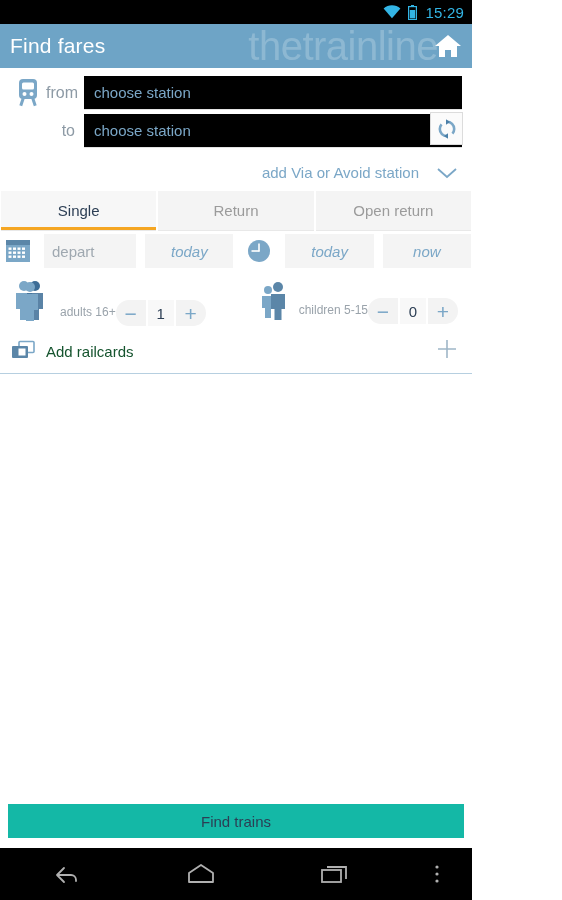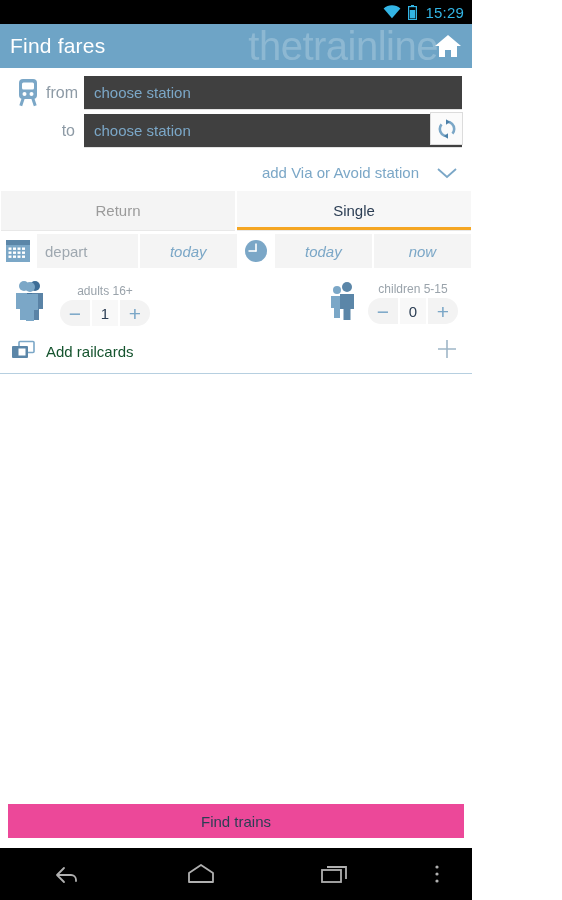--- a/index.html
+++ b/index.html
@@ -51,21 +51,21 @@
   .stations {
     position: relative; padding: 8px 10px 4px 10px; background: #fff;
   }
   .st-row { display: flex; align-items: center; height: 34px; margin-bottom: 4px; }
   .st-icon { width: 36px; display: flex; justify-content: center; align-items: center; }
   .st-label {
     width: 38px; text-align: right; color: #8d9aa5;
     font-size: 16px; padding-right: 9px;
   }
   .st-field {
-    flex: 1; height: 34px; background: #404040;
+    flex: 1; height: 34px; background: #000000;
     display: flex; align-items: center; padding-left: 10px;
     color: #7ba7c7; font-size: 15px;
     border-bottom: 1px solid #e2e2e2;
   }
   .swap-btn {
     position: absolute; right: 9px; top: 44px;
     width: 33px; height: 33px; background: #fbfbfb;
     border: 1px solid #dcdcdc;
     display: flex; align-items: center; justify-content: center;
   }
@@ -85,36 +85,36 @@
     font-size: 15px; color: #9b9b9b; position: relative;
     border-bottom: 1px solid #e8e8e8;
   }
   .tab.active { color: #2c3e54; background: #f7f7f7; }
   .tab.active::after {
     content: ""; position: absolute; left: 0; right: 0; bottom: 0;
     height: 3px; background: #f5a623;
   }
 
   
-  .dt-row { display: flex; align-items: center; margin-top: 3px; gap: 2px; padding: 0 1px; }
+  .dt-row { display: flex; align-items: center; margin-top: 3px; gap: 9px; padding: 0 1px; }
   .dt-icon { width: 34px; display: flex; justify-content: center; align-items: center; flex: 0 0 34px; }
   .dt-cell {
     height: 34px; background: #f4f4f4; display: flex;
     align-items: center; justify-content: center; font-size: 15px;
   }
   .dt-label { flex: 1.05; color: #9fa8b0; justify-content: flex-start; padding-left: 8px; }
   .dt-value { flex: 1.1; color: #7ba7c7; font-style: italic; }
 
   
   .pax-row {
     display: flex; align-items: center; justify-content: space-between;
     padding: 10px 14px 6px 8px;
   }
   .pax-group { display: flex; align-items: flex-end; gap: 8px; }
-  .pax-inner { display: flex; flex-direction: column; align-items: center; }
+  .pax-inner { display: flex; flex-direction: row; align-items: center; }
   .pax-caption { font-size: 12px; color: #9aa3ab; margin-bottom: 2px; }
   .stepper { display: flex; align-items: center; gap: 2px; }
   .step-btn {
     width: 30px; height: 26px; background: #f3f3f3;
     display: flex; align-items: center; justify-content: center;
     color: #7ba7c7; font-size: 21px; line-height: 1;
   }
   .step-btn.left  { border-radius: 13px 0 0 13px; }
   .step-btn.right { border-radius: 0 13px 13px 0; }
   .step-val {
@@ -130,21 +130,21 @@
   }
   .rail-icon { width: 34px; display: flex; justify-content: center; }
   .rail-text { color: #14532d; font-size: 15px; margin-left: 4px; }
   .rail-plus { margin-left: auto; }
 
   .filler { flex: 1 1 auto; background: #ffffff; }
 
   
   .cta-wrap { padding: 0 8px 10px 8px; background: #fff; }
   .cta {
-    height: 34px; background: #ec4899;
+    height: 34px; background: #14b8a6;
     display: flex; align-items: center; justify-content: center;
     color: #2c3e54; font-size: 15px;
   }
 
   
   .navbar {
     flex: 0 0 52px; height: 52px; background: #000000;
     display: flex; align-items: center;
   }
   .nav-btn { flex: 1; display: flex; align-items: center; justify-content: center; }
@@ -214,25 +214,28 @@
   </div>
 
   <div class="via-row">
     <span class="via-text">add Via or Avoid station</span>
     <svg width="22" height="14" viewBox="0 0 22 14">
       <path d="M2 3 L11 11 L20 3" fill="none" stroke="#7ba7c7" stroke-width="1.8"></path>
     </svg>
   </div>
 
   <div class="tabs">
+    <div class="tab active">
+      <span>Single</span>
+    </div>
     <div class="tab">
       <span>Return</span>
     </div>
-    <div class="tab active">
-      <span>Single</span>
+    <div class="tab">
+      <span>Open return</span>
     </div>
   </div>
 
   <div class="dt-row">
     <span class="dt-icon">
       <svg width="28" height="28" viewBox="0 0 28 28">
         <rect x="2" y="3" width="24" height="5" fill="#5b86a8"></rect>
         <rect x="2" y="8" width="24" height="17" fill="#7ba7c7"></rect>
         <g fill="#ffffff">
           <rect x="4.5" y="10.5" width="3" height="2.4"></rect>

